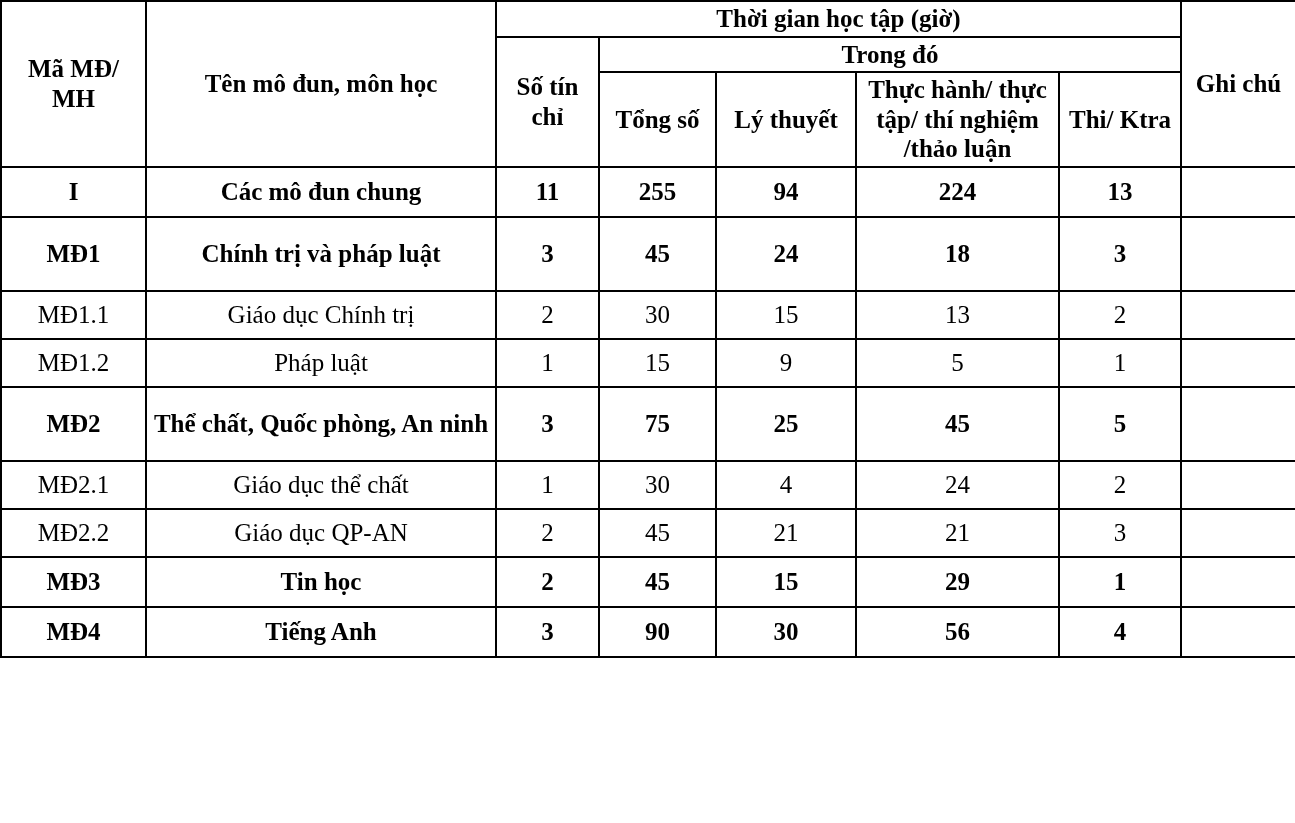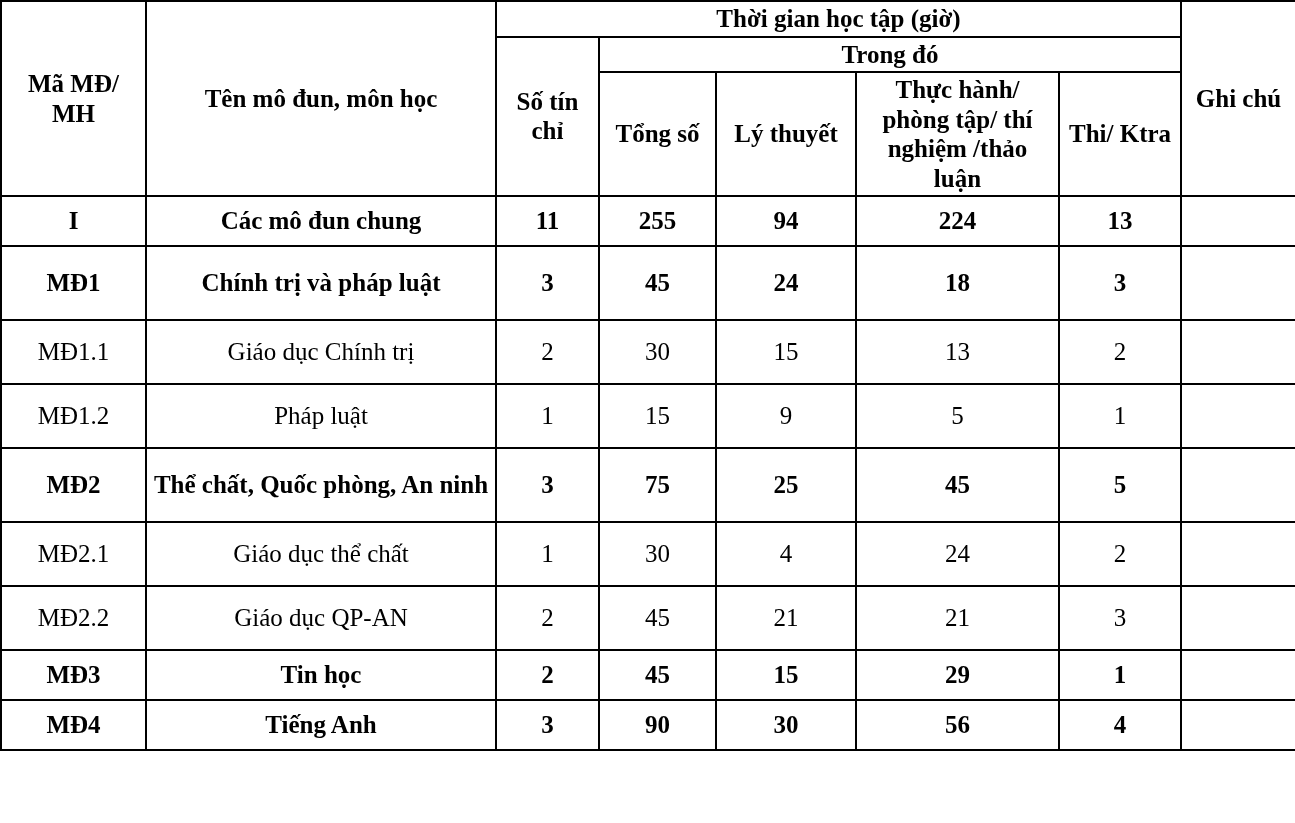--- a/index.html
+++ b/index.html
@@ -59,21 +59,21 @@
     padding-left: 14px;
   }
   tr.sub-row td {
     font-weight: normal;
   }
   tr.section-row td.name-cell { padding-left: 18px; }
   tr.module-row td.name-cell  { padding-left: 14px; border-radius: 18px; }
   tr.sub-row td.name-cell     { padding-left: 14px; }
   tr.sub-row td.code-cell     { font-size: 24px; }
   .tall { height: 74px; margin-left: 27px; }
-  .short { height: 64px; }
+  .short { height: 48px; }
   .sec { height: 50px; }
 </style>
 </head>
 <body>
 
 <table id="curriculum-table">
   <colgroup>
     <col class="c-code">
     <col class="c-name">
     <col class="c-credit">
@@ -90,21 +90,21 @@
       <td class="hd hd-big" colspan="5">Thời gian học tập (giờ)</td>
       <td class="hd hd-big" rowspan="3">Ghi chú</td>
     </tr>
     <tr>
       <td class="hd hd-big" rowspan="2">Số tín chỉ</td>
       <td class="hd hd-big" colspan="4">Trong đó</td>
     </tr>
     <tr>
       <td class="hd">Tổng số</td>
       <td class="hd">Lý thuyết</td>
-      <td class="hd">Thực hành/ phòng tập/ thí nghiệm /thảo luận</td>
+      <td class="hd">Thực hành/ thực tập/ thí nghiệm /thảo luận</td>
       <td class="hd">Thi/ Ktra</td>
     </tr>
   </thead>
   <tbody>
     <tr class="section-row sec">
       <td class="code-cell">I</td>
       <td class="name-cell">Các mô đun chung</td>
       <td>11</td>
       <td>255</td>
       <td>94</td>

